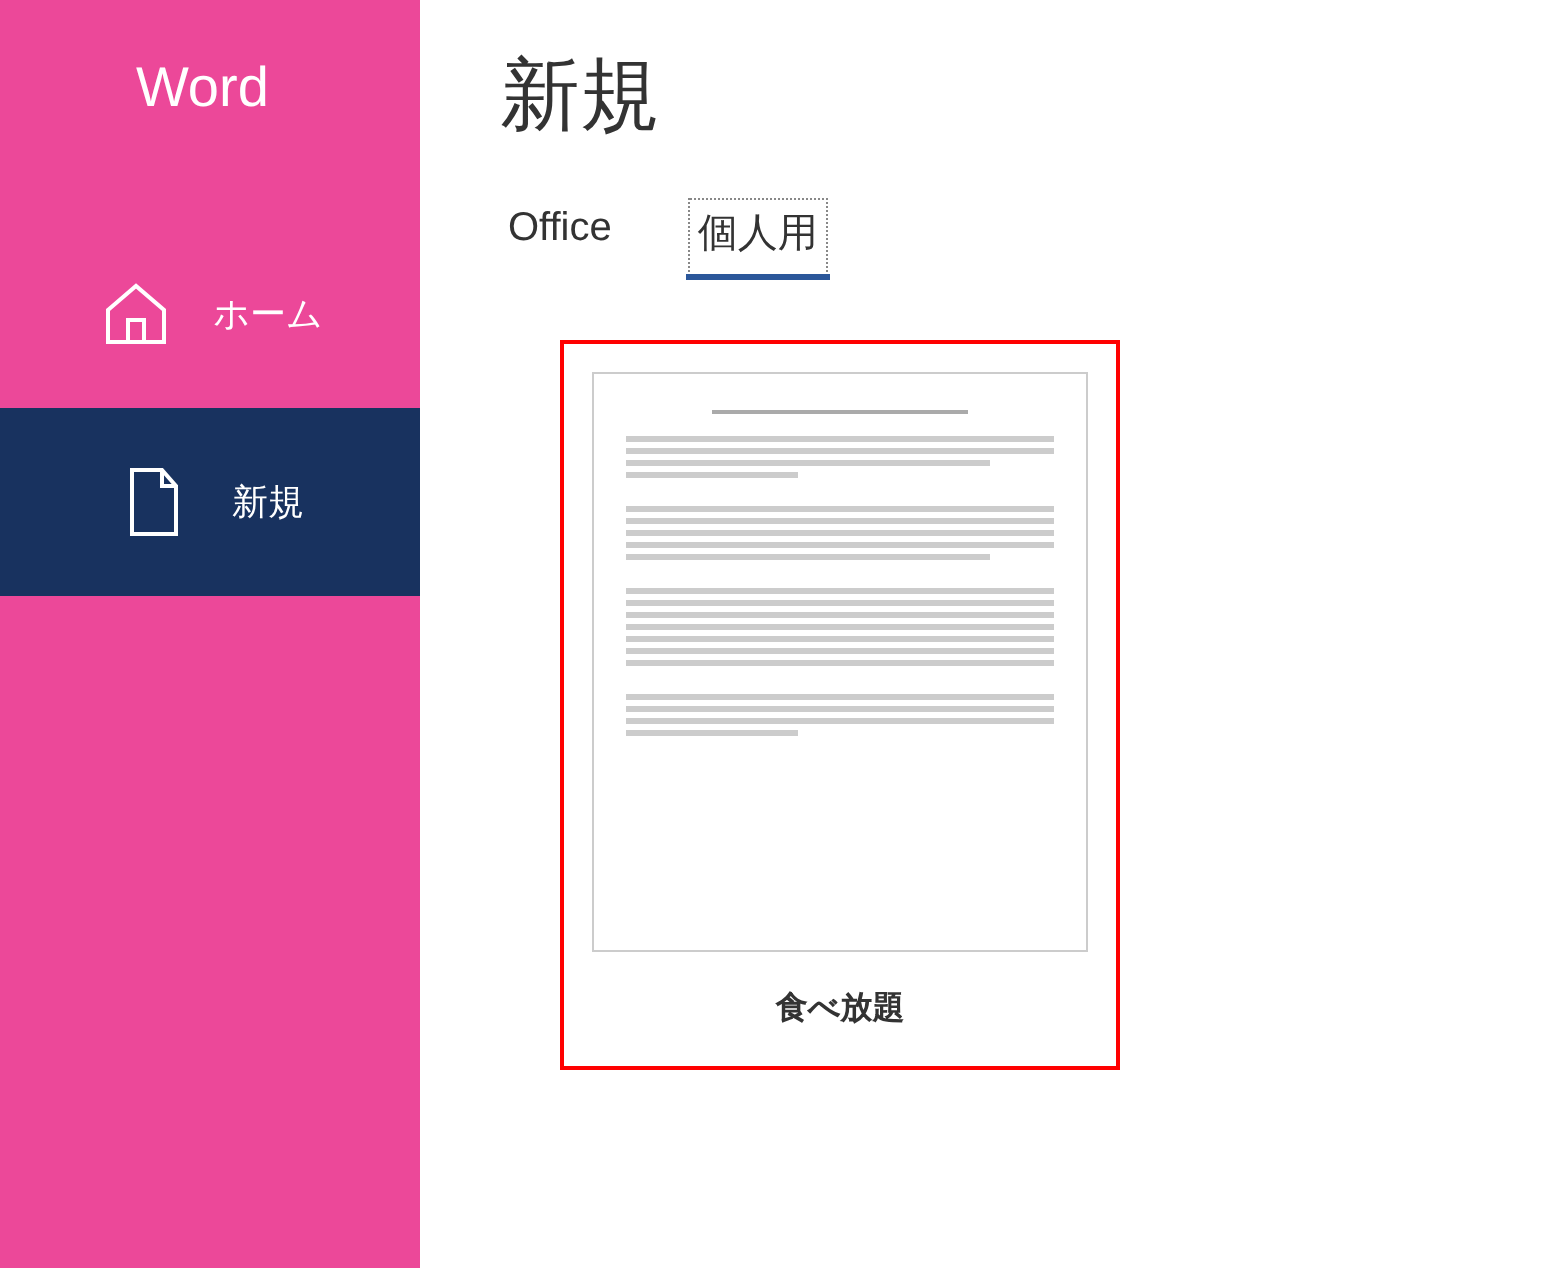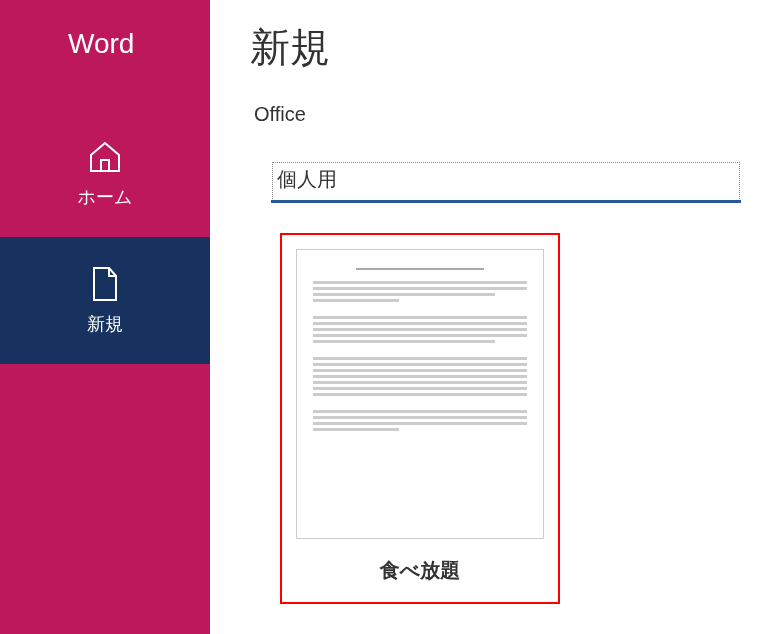--- a/index.html
+++ b/index.html
@@ -6,39 +6,39 @@
     body {
       font-family: "Yu Gothic UI", "Segoe UI", sans-serif;
       width: 780px;
       height: 634px;
       display: flex;
       overflow: hidden;
       background: #fff;
     }
     .sidebar {
       width: 210px;
-      background: #be185d;
+      background: #ec4899;
       display: flex;
       flex-direction: column;
       color: #fff;
     }
     .app-title {
       font-size: 28px;
       font-weight: 400;
       padding: 28px 0 0 68px;
       height: 110px;
     }
     .nav-item {
       display: flex;
-      flex-direction: column;
+      flex-direction: row;
       align-items: center;
       justify-content: center;
       padding: 28px 0;
       cursor: pointer;
-      gap: 9px;
+      gap: 20px;
     }
     .nav-item.active {
       background: #18325f;
     }
     .nav-spacer {
       height: 80px;
     }
     .nav-icon {
       width: 38px;
       height: 38px;
@@ -56,24 +56,23 @@
       padding: 20px 40px;
     }
     .page-title {
       font-size: 40px;
       font-weight: 400;
       color: #333;
       margin-bottom: 24px;
     }
     .tabs {
       display: flex;
-      gap: 28px;
+      gap: 16px;
       margin-bottom: 32px;
       padding-left: 2px;
-      flex-direction: column;
     }
     .tab {
       font-size: 20px;
       color: #333;
       padding: 4px 2px 8px 2px;
       cursor: pointer;
       position: relative;
     }
     .tab.active {
       border: 1px dotted #888;
@@ -117,21 +116,21 @@
     .doc-title-line {
       height: 2px;
       background: #aaa;
       width: 60%;
       margin: 0 auto 8px auto;
     }
     .doc-line.short { width: 40%; }
     .doc-line.med { width: 85%; }
     .doc-gap { height: 8px; }
     .template-label {
-      font-size: 20px;
+      font-size: 16px;
       font-weight: 600;
       color: #333;
     }
   </style>
 </head>
 <body>
 
 <div class="sidebar">
   <div class="app-title">Word</div>
 

